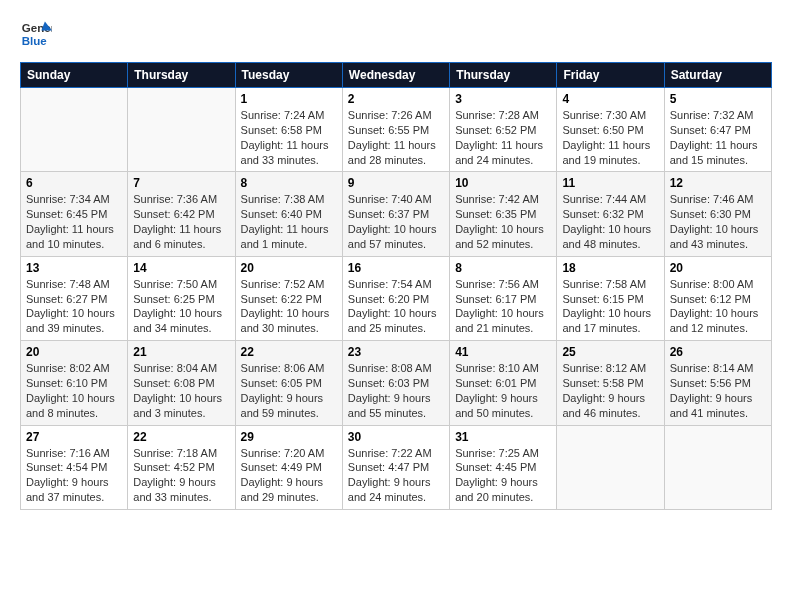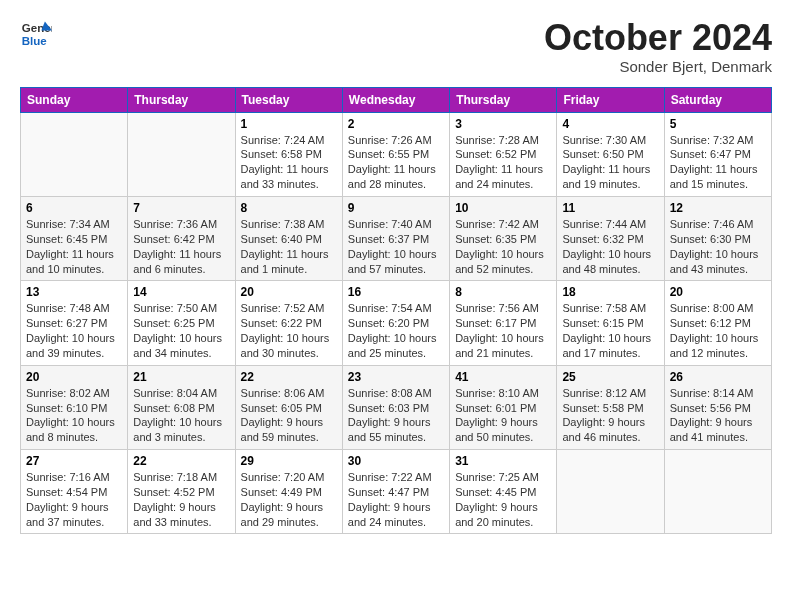--- a/index.html
+++ b/index.html
@@ -37,21 +37,21 @@
     .subtitle {
       font-size: 15px;
       color: #444;
     }
     table {
       width: 100%;
       border-collapse: collapse;
       font-size: 11px;
     }
     thead tr th {
-      background-color: #a21caf;
+      background-color: #0f172a;
       color: #fff;
       text-align: left;
       padding: 5px 6px;
       font-size: 12px;
       font-weight: bold;
       border: 1px solid #1565c0;
     }
     tbody tr td {
       border: 1px solid #ccc;
       vertical-align: top;
@@ -84,24 +84,20 @@
 </head>
 <body>
 
 <div class="header-area">
   <div class="logo">
     <svg class="logo-icon" viewBox="0 0 36 36">
       <text x="2" y="16" font-size="13" font-weight="bold" fill="#333" font-family="Arial">General</text>
       <text x="2" y="30" font-size="13" font-weight="bold" fill="#1565c0" font-family="Arial">Blue</text>
       <polygon points="28,4 36,14 24,14" fill="#1565c0"></polygon>
     </svg>
-  </div>
-  <div class="title-area">
-    <div class="month-title">October 2024</div>
-    <div class="subtitle">Sonder Bjert, Denmark</div>
   </div>
 </div>
 
 <table>
   <thead>
     <tr>
     <th>Sunday</th>
         <th>Thursday</th>
         <th>Tuesday</th>
         <th>Wednesday</th>

